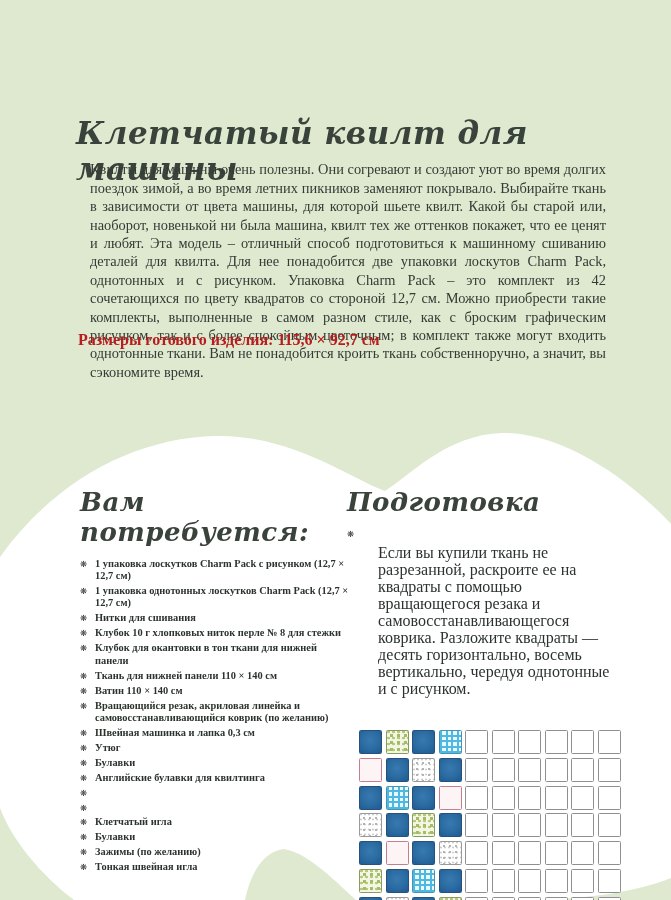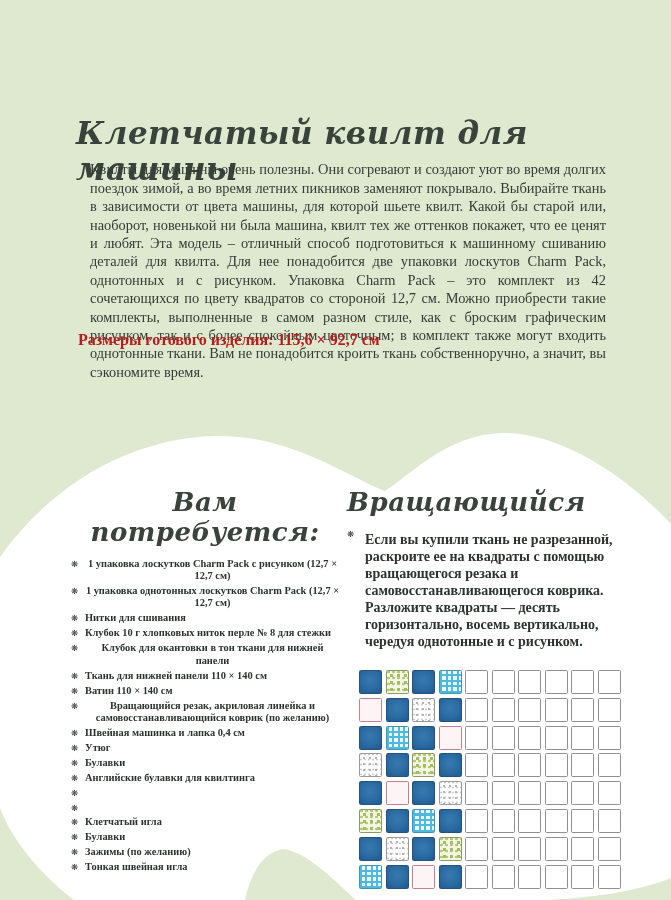--- a/index.html
+++ b/index.html
@@ -18,39 +18,39 @@
   }
   .intro{
     left:90px;top:146px;width:516px;
     font-size:14.4px;line-height:18.4px;text-align:justify;color:#333b35;
   }
   .size-line{
     left:78px;top:315px;width:516px;
     font-size:16px;font-weight:bold;color:#b91c1c;
   }
   .col{top:487px;}
-  .col-left{left:70px;width:270px;text-align:center;}
+  .col-left{left:80px;width:270px;}
   .col-right{left:347px;width:282px;}
   .section-heading{
     font-family:"DejaVu Serif", serif;font-style:italic;
     font-size:26px;color:#3a423c;margin:0 0 11px 0;letter-spacing:0.5px;
   }
   .mat-list{margin:0;padding:0;list-style:none;}
   .mat-item{
     display:flex;align-items:flex-start;gap:6px;
     font-size:10.4px;line-height:12.2px;font-weight:bold;color:#2c332e;
     margin-bottom:2.8px;
   }
   .bullet{
     flex:0 0 9px;font-size:8.5px;line-height:12px;color:#2c332e;
     font-family:"DejaVu Sans", sans-serif;
   }
   .prep-row{display:flex;align-items:flex-start;gap:6px;}
   .prep-text{
-    margin:3px;font-size:14px;line-height:17px;font-weight:bold;color:#2c332e;
+    margin:16px;font-size:16px;line-height:17px;font-weight:normal;color:#2c332e;
     width:262px;
   }
   .quilt-grid{
     margin:17px 0 0 12px;
     display:grid;
     grid-template-columns:repeat(10,23px);
     grid-auto-rows:24px;
     column-gap:3.5px;row-gap:3.8px;
   }
   .cell{
@@ -146,21 +146,21 @@
       <li class="mat-item">
         <span class="bullet">❋</span>
         <span>Ватин 110 × 140 см</span>
       </li>
       <li class="mat-item">
         <span class="bullet">❋</span>
         <span>Вращающийся резак, акриловая линейка и самовосстанавливающийся коврик (по желанию)</span>
       </li>
       <li class="mat-item">
         <span class="bullet">❋</span>
-        <span>Швейная машинка и лапка 0,4 см</span>
+        <span>Швейная машинка и лапка 0,3 см</span>
       </li>
       <li class="mat-item">
         <span class="bullet">❋</span>
         <span>Утюг</span>
       </li>
       <li class="mat-item">
         <span class="bullet">❋</span>
         <span>Булавки</span>
       </li>
       <li class="mat-item">
@@ -186,21 +186,21 @@
         <span>Зажимы (по желанию)</span>
       </li>
       <li class="mat-item">
         <span class="bullet">❋</span>
         <span>Тонкая швейная игла</span>
       </li>
     </ul>
 </div>
 
 <div class="abs col col-right">
-  <h2 class="section-heading">Вращающийся</h2>
+  <h2 class="section-heading">Подготовка</h2>
   <div class="prep-row">
     <span class="bullet">❋</span>
     <p class="prep-text">Если вы купили ткань не разрезанной, раскроите ее на квадраты с помощью вращающегося резака и самовосстанавливающегося коврика. Разложите квадраты — десять горизонтально, восемь вертикально, чередуя однотонные и с рисунком.</p>
   </div>
   <div class="quilt-grid" id="quilt-grid">
       <div class="cell blue" title=""></div>
       <div class="cell green-dots" title=""></div>
       <div class="cell blue" title=""></div>
       <div class="cell blue-plaid" title=""></div>
       <div class="cell empty" title=""></div>

